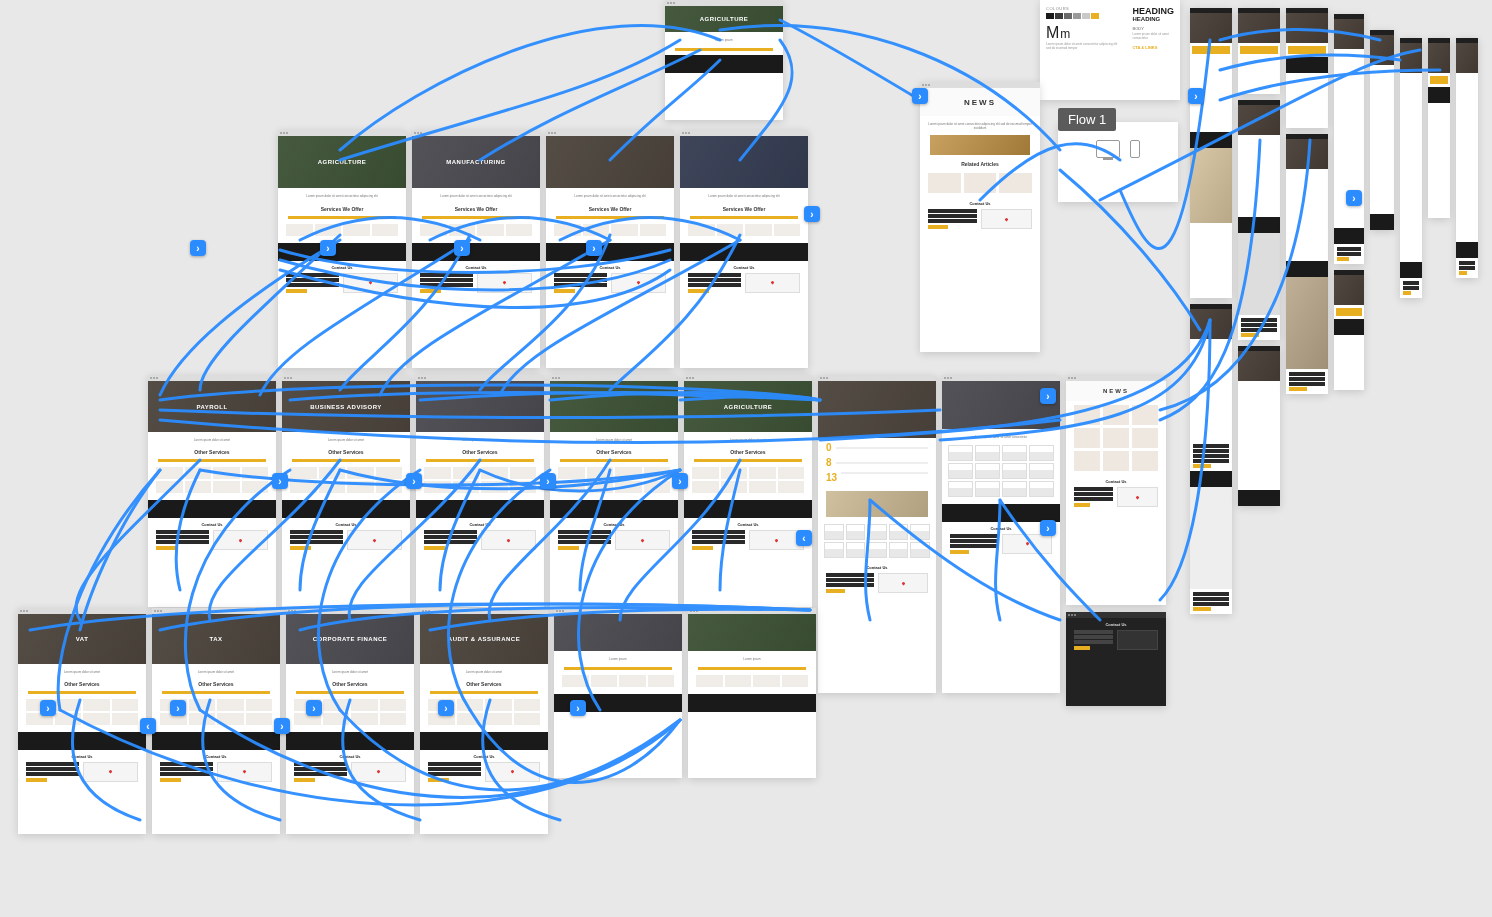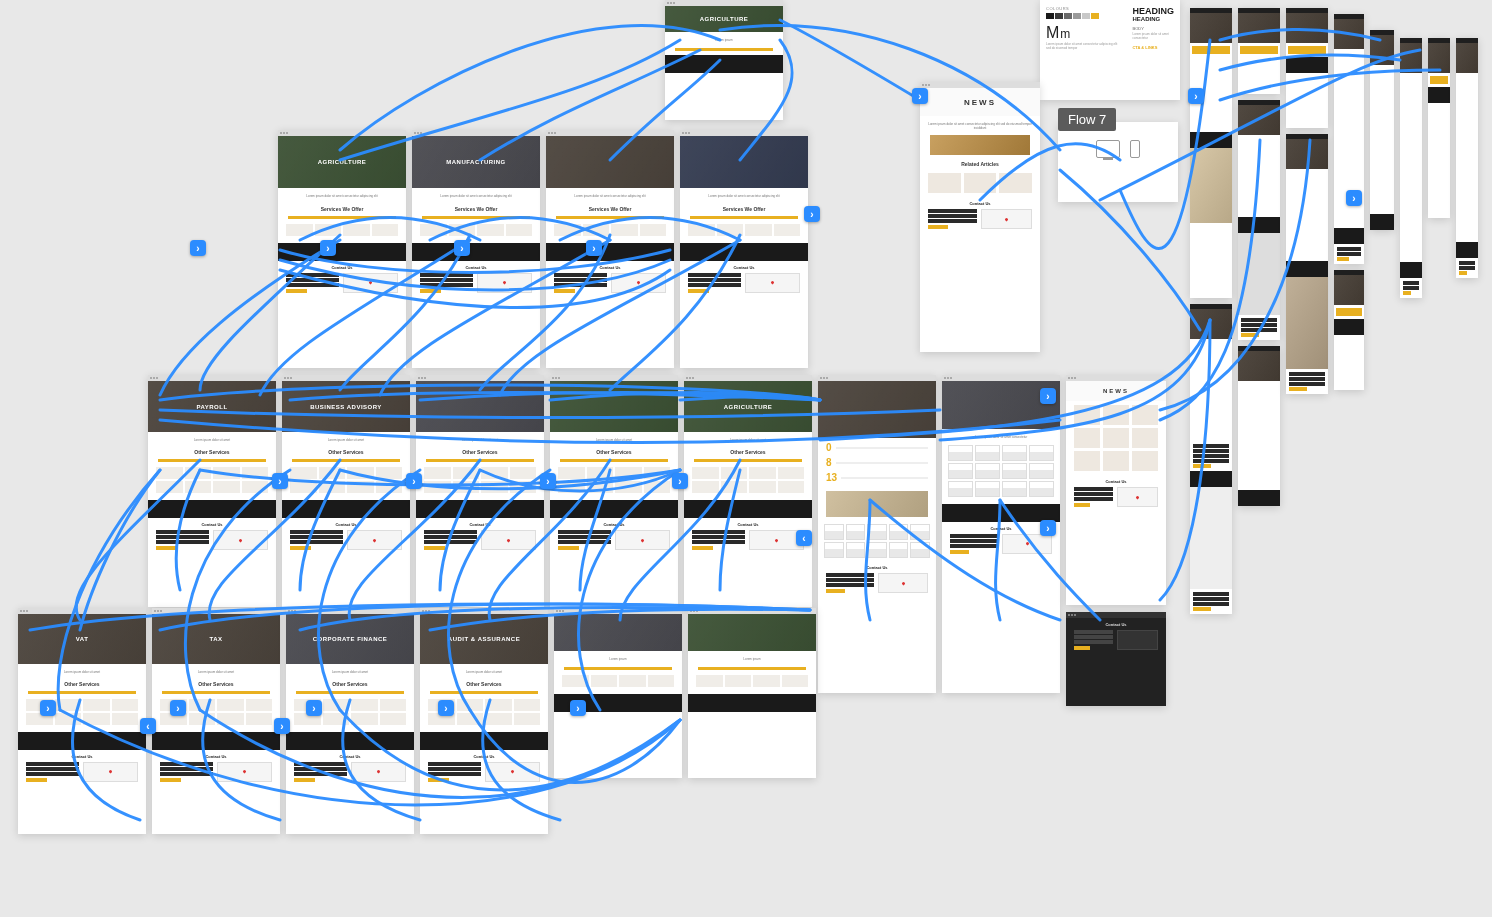--- a/index.html
+++ b/index.html
@@ -296,21 +296,21 @@
         <div class="sg-head">HEADING</div>
         <div class="sg-sub" style="color:#222;">HEADING</div>
         <div class="sg-tiny" style="color:#666;font-size:4px;margin-top:4px;">BODY</div>
         <div class="sg-tiny">Lorem ipsum dolor sit amet consectetur</div>
         <div class="sg-tiny" style="color:#e8b020;font-size:4px;margin-top:4px;font-weight:600;">CTA &amp; LINKS</div>
       </div>
     </div>
   </div>
 
   <div class="flow-card" style="left:1058px; top:122px; width:120px; height:80px;">
-    <div class="flow-label">Flow 7</div>
+    <div class="flow-label">Flow 1</div>
     <div class="devices">
       <div class="desktop"></div>
       <div class="phone"></div>
     </div>
   </div>
 
   <div class="frame" style="left:665px; top:0px; width:118px; height:120px;">
     <div class="frame-header">
         <div class="frame-dot"></div>
         <div class="frame-dot"></div>
@@ -679,21 +679,21 @@
     <div class="hero" style="height:18%;"></div>
     <div style="padding:4px 8px; display:flex; flex-direction:column; gap:4px;">
       <div style="display:flex; gap:4px; align-items:center;">
           <span style="font-size:10px;color:#e8b020;font-weight:700;">0</span>
           <span style="flex:1;height:2px;background:#eee;"></span>
         </div>
       <div style="display:flex; gap:4px; align-items:center;">
           <span style="font-size:10px;color:#e8b020;font-weight:700;">8</span>
           <span style="flex:1;height:2px;background:#eee;"></span>
         </div>
-      <div style="display:flex; gap:4px; align-items:center;">
+      <div style="display:flex; gap:4px; ">
           <span style="font-size:10px;color:#e8b020;font-weight:700;">13</span>
           <span style="flex:1;height:2px;background:#eee;"></span>
         </div>
     </div>
     <div style="height:26px; margin:4px 8px; background:linear-gradient(120deg,#d0c0a0,#b0a080);"></div>
     <div class="team-grid">
       <div class="person"></div>
         <div class="person"></div>
         <div class="person"></div>
         <div class="person"></div>

